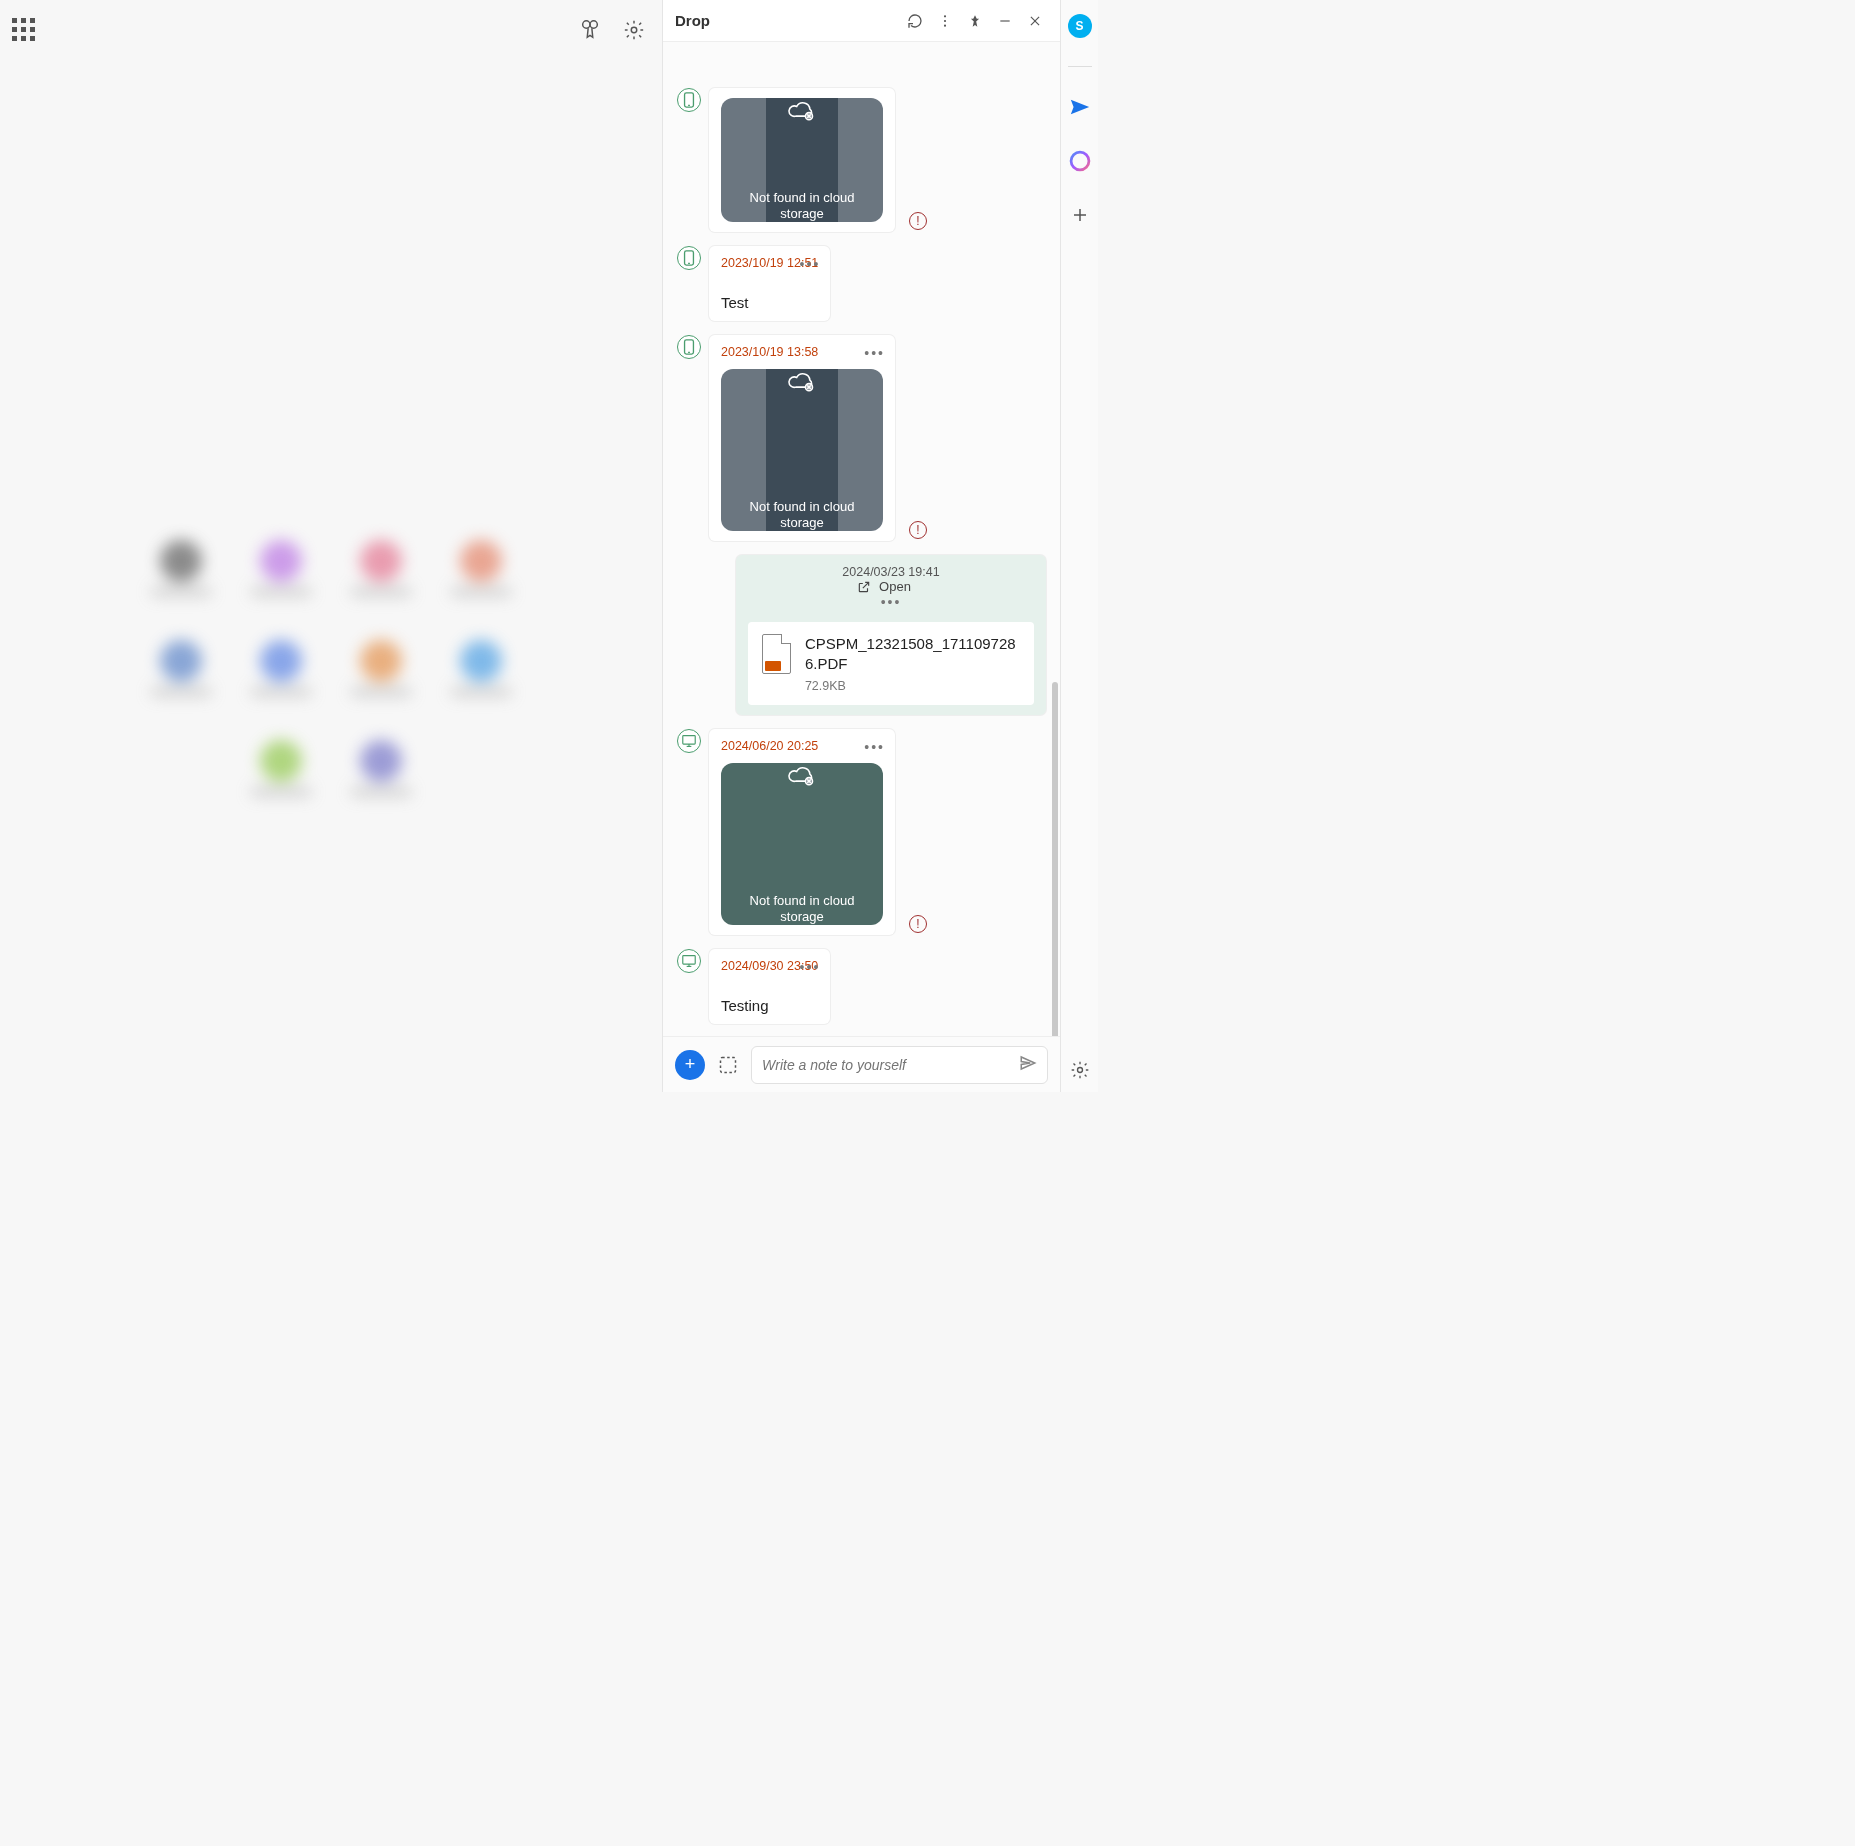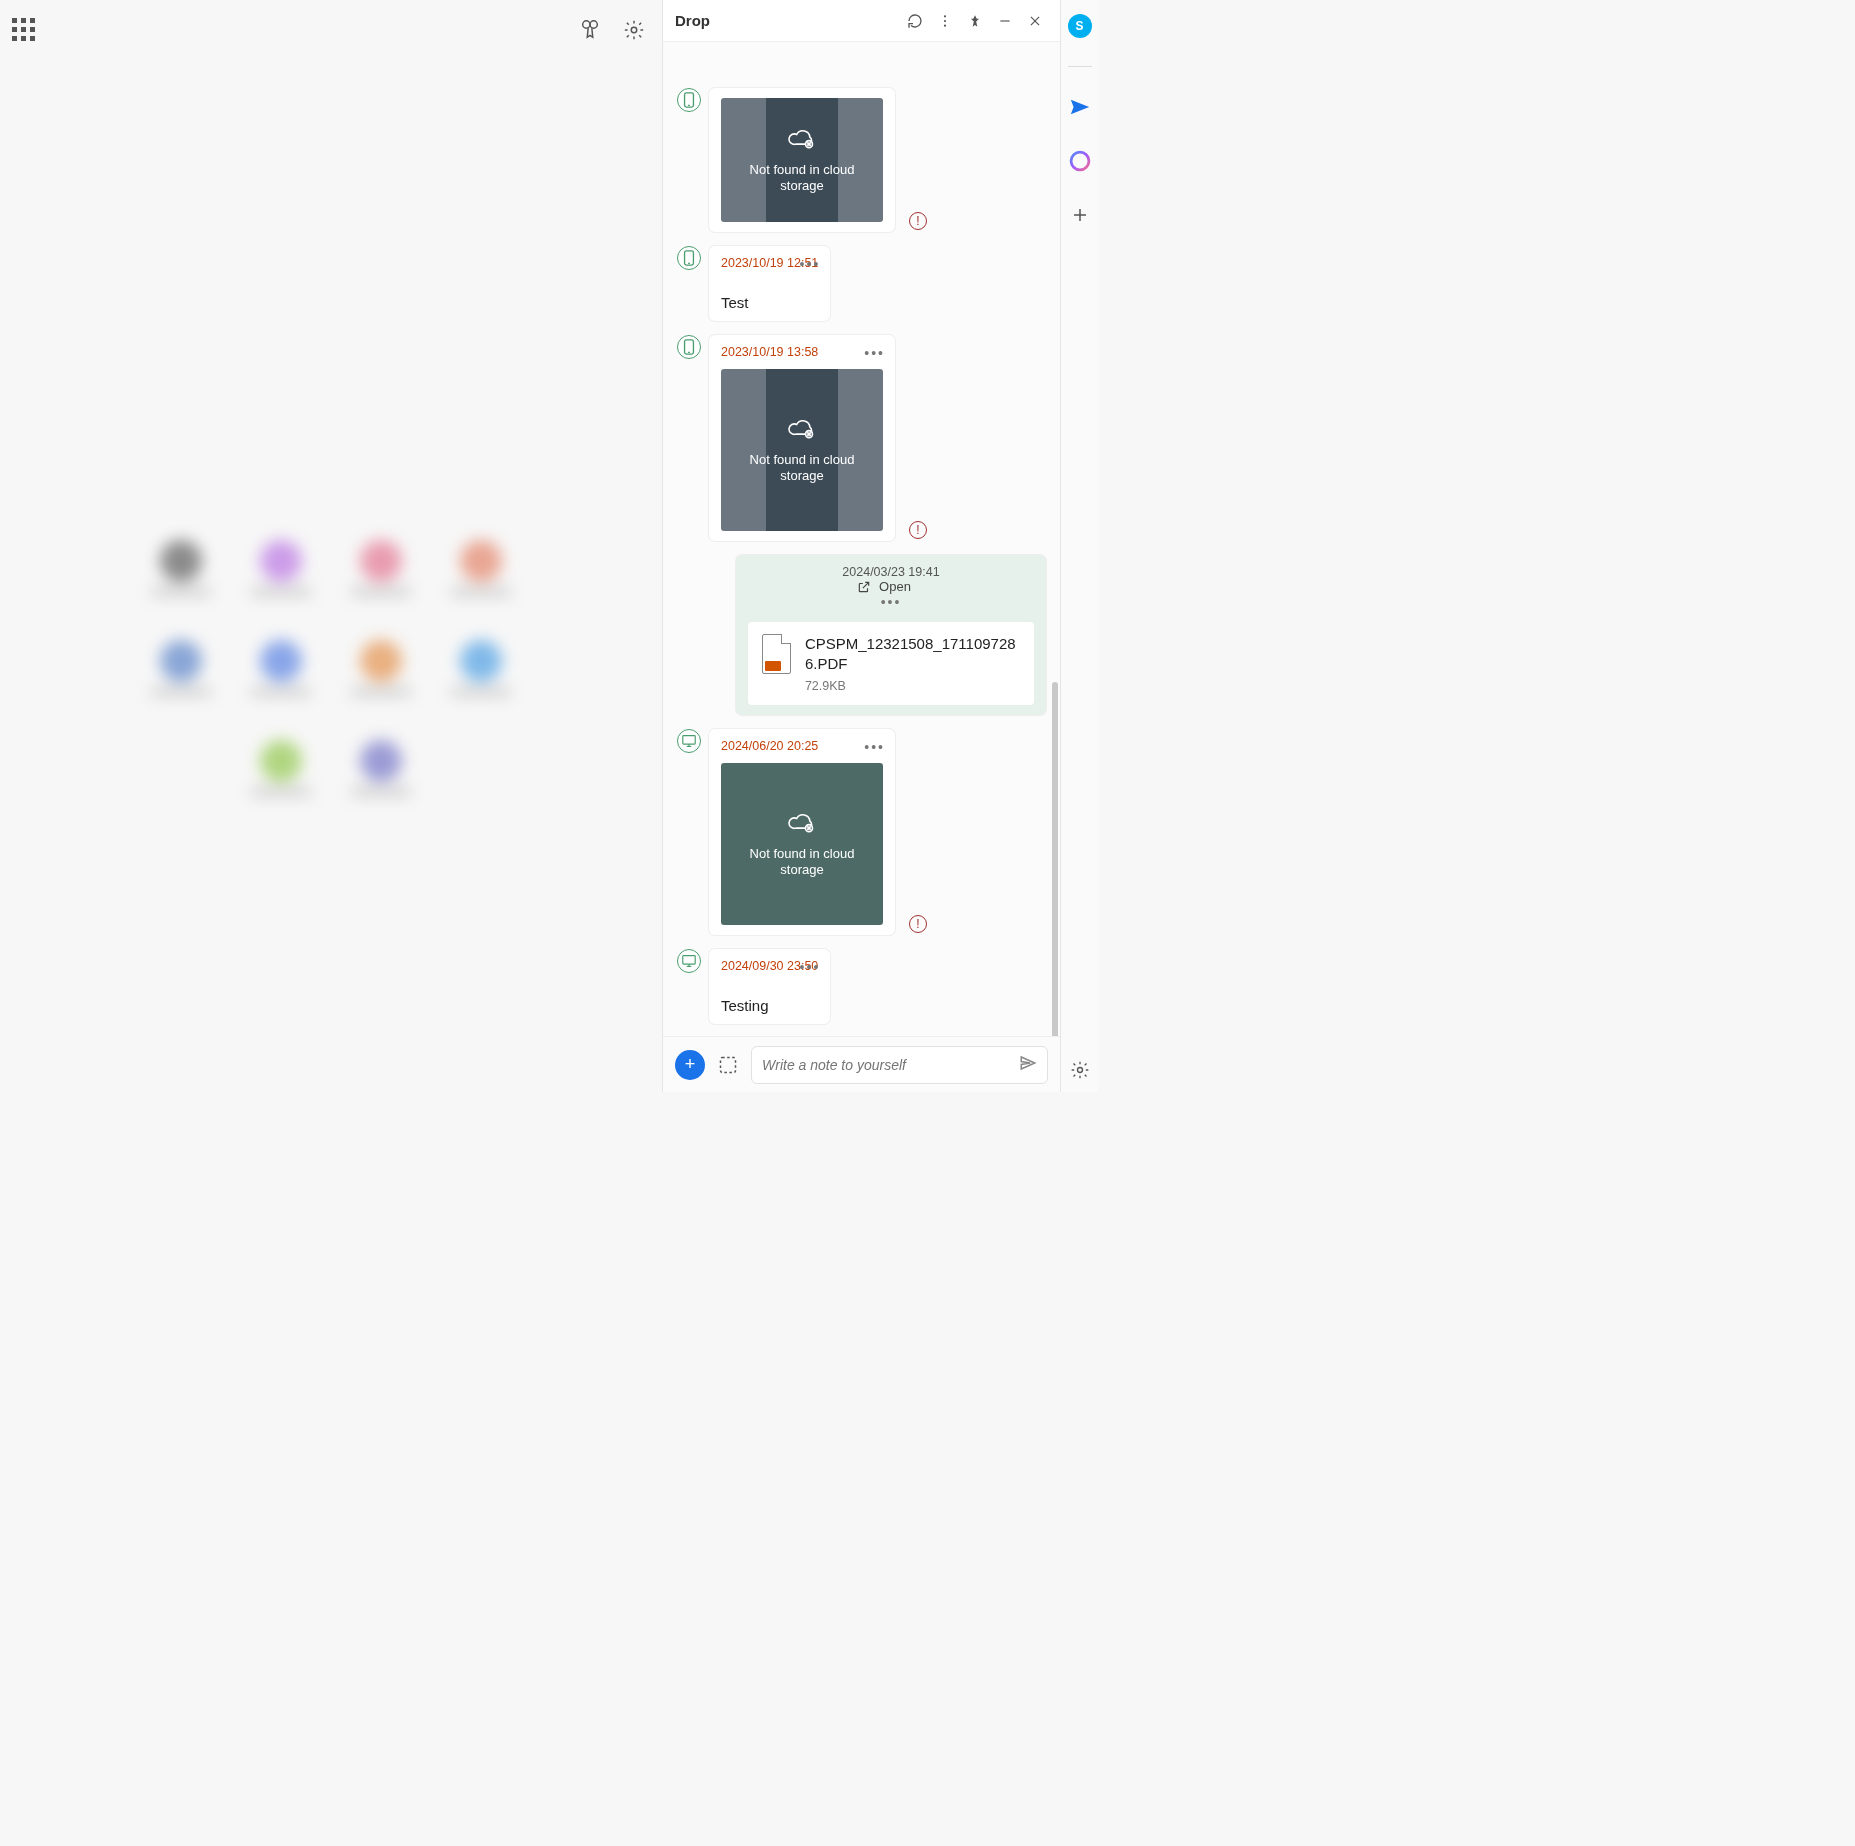--- a/index.html
+++ b/index.html
@@ -37,21 +37,21 @@
 .drop-stream { flex:1; overflow:hidden; position:relative; }
 .drop-inner { position:absolute; left:0; right:0; bottom:0; padding:6px 14px 12px 14px; }
 
 .msg-row { display:flex; align-items:flex-start; gap:8px; margin-top:14px; }
 .dev-badge { width:24px; height:24px; border:1.5px solid #4a9d6e; border-radius:50%; display:flex; align-items:center; justify-content:center; color:#4a9d6e; flex-shrink:0; background:#fff; }
 .bubble { background:#fff; border-radius:6px; padding:10px 12px; box-shadow:0 0 0 1px #eee; min-width:110px; max-width:254px; position:relative; }
 .bubble.right { margin-left:auto; background:#e6f1ec; max-width:310px; }
 .bubble .ts { font-size:12.5px; color:#c2410c; }
 .bubble .dots { position:absolute; right:10px; top:10px; color:#777; font-size:14px; letter-spacing:2px; cursor:pointer; }
 .bubble .txt { font-size:15px; color:#222; margin-top:24px; }
-.thumb { margin-top:10px; width:162px; height:162px; background:#6b7680; border-radius:3px; position:relative; overflow:hidden; display:flex; flex-direction:column; align-items:center; justify-content:center; }
+.thumb { margin-top:10px; width:162px; height:162px; background:#6b7680; border-radius:12px; position:relative; overflow:hidden; display:flex; flex-direction:column; align-items:center; justify-content:space-between; }
 .thumb.smallcut { height:124px; margin-top:0; }
 .thumb .stripe { position:absolute; top:0; bottom:0; left:28%; right:28%; background:#3d4b57; }
 .thumb.greenish { background:#4d6a66; }
 .thumb .cloud { position:relative; color:#fff; margin-bottom:8px; }
 .thumb .nf { position:relative; color:#fff; font-size:13px; text-align:center; line-height:1.25; padding:0 12px; }
 .err-badge { width:18px; height:18px; border-radius:50%; border:1.5px solid #a03030; color:#a03030; font-size:12px; display:flex; align-items:center; justify-content:center; margin-left:6px; align-self:flex-end; margin-bottom:2px; }
 
 .open-row { display:flex; align-items:center;flex-direction:column; }
 .open-row .ts { font-size:12.5px; color:#555; flex:1; }
 .open-link { display:flex; align-items:center; gap:8px; color:#444; font-size:13px; cursor:pointer; margin-right:14px; }

